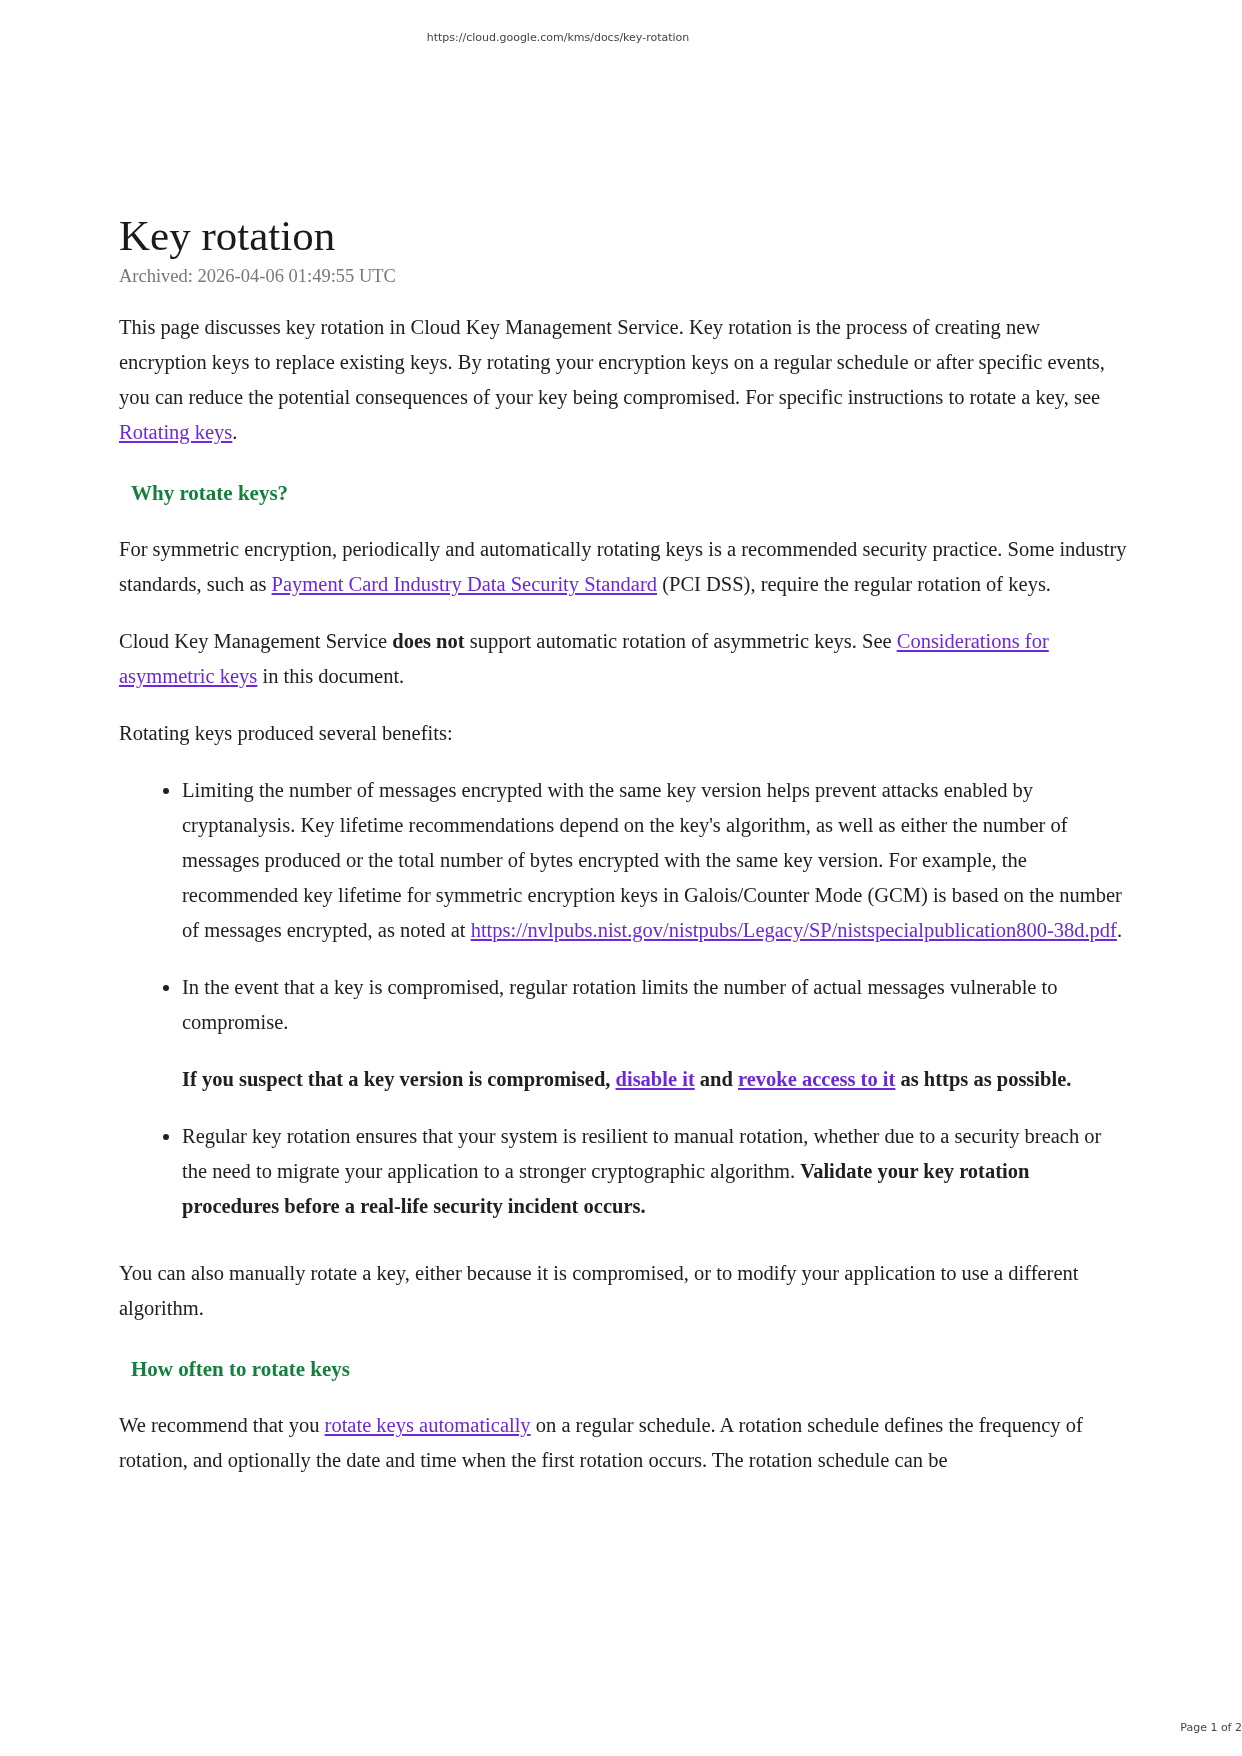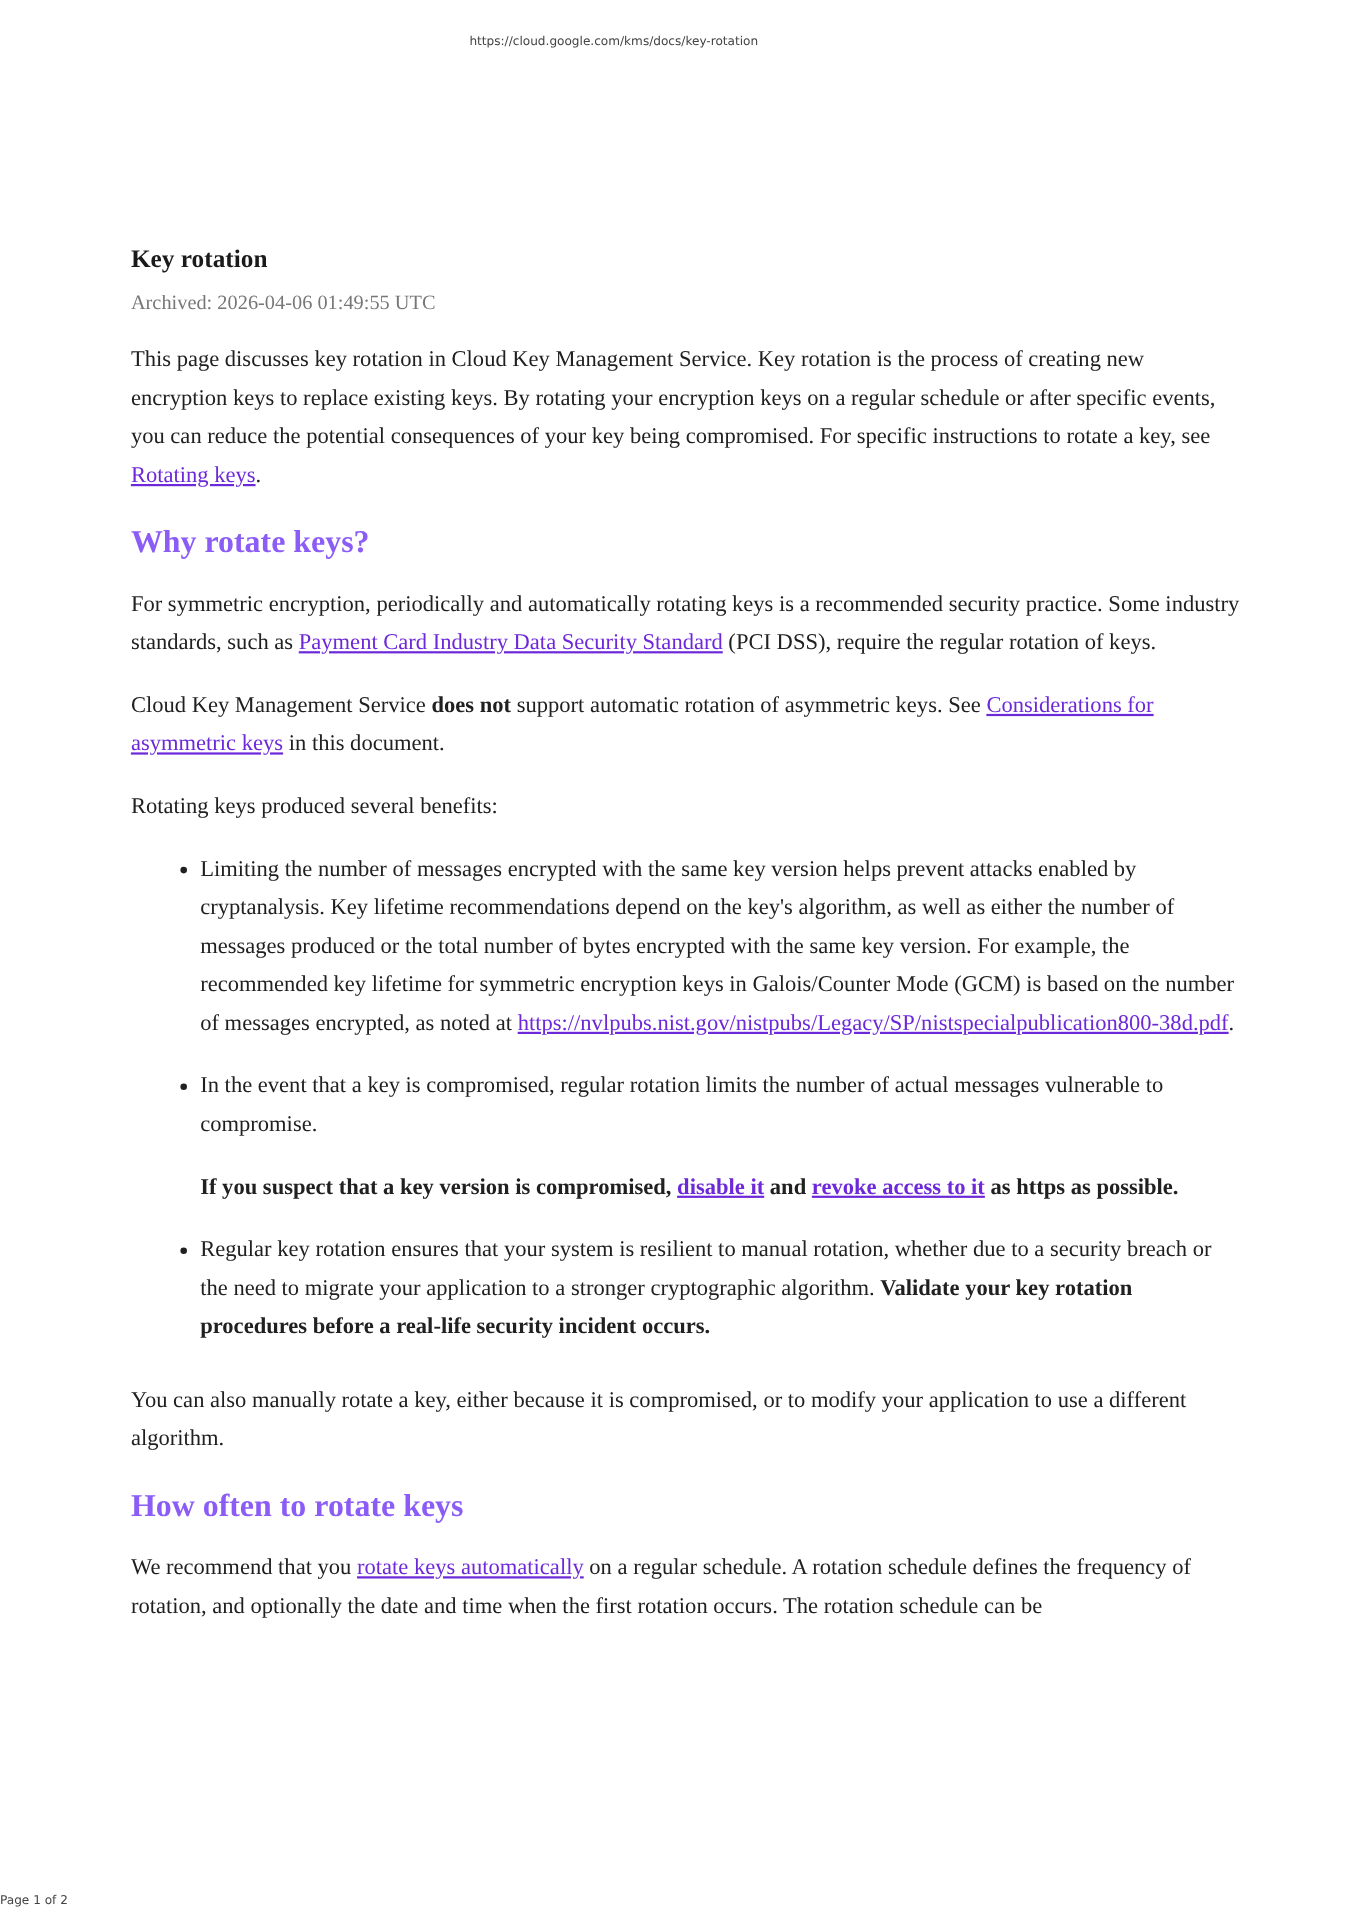--- a/index.html
+++ b/index.html
@@ -2,33 +2,33 @@
 <html><head>
   <meta charset="utf-8">
   <style>
     html, body { margin: 0; padding: 0; background: #ffffff; }
     body { width: 1242px; height: 1756px; position: relative; overflow: hidden; }
     .url-header {
       position: absolute; top: 31px; left: 0; width: 1116px; text-align: center;
       font-family: "DejaVu Sans", sans-serif; font-size: 11px; color: #444;
     }
     .page-footer {
-      position: absolute; top: 1721px; left: 0; width: 1242px; text-align: left;
+      position: absolute; top: 1721px; left: 0; width: 1242px; text-align: right;
       font-family: "DejaVu Sans", sans-serif; font-size: 11px; color: #444;
     }
     .content {
       position: absolute; top: 210px; left: 119px; width: 1010px;
       font-family: "Liberation Serif", serif; color: #202020;
       font-size: 20.5px; line-height: 35px;
     }
-    h1 { font-size: 23px; font-weight: bold; margin: 0; line-height: 52px; color: #1a1a1a; }
+    h1 { font-size: 43px; font-weight: normal; margin: 0; line-height: 52px; color: #1a1a1a; }
     .archived { color: #777; font-size: 18.5px; line-height: 28px; }
     p { margin: 0 0 22px 0; }
     .intro { margin-top: 20px; }
-    h2 { font-size: 29px; font-weight: bold; margin: 14px 0 18px 0; line-height: 42px; color: #8b5cf6; }
+    h2 { font-size: 21px; font-weight: bold; margin: 14px 0 18px 12px; line-height: 42px; color: #15803d; }
     a { color: #6d28d9; text-decoration: underline; }
     ul { margin: 0 0 32px 0; padding-left: 63px; }
     li { margin-bottom: 22px; }
     li p { margin: 22px 0 0 0; }
     b { font-weight: bold; }
   </style>
 </head>
 <body>
 
 <div class="url-header">https://cloud.google.com/kms/docs/key-rotation</div>

